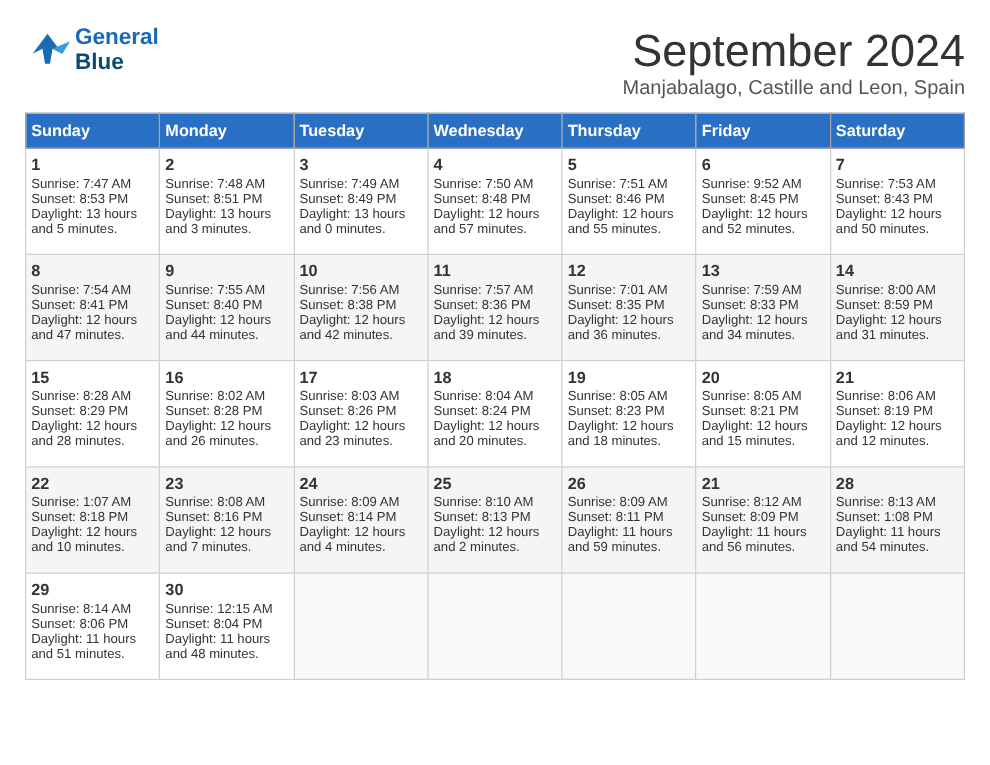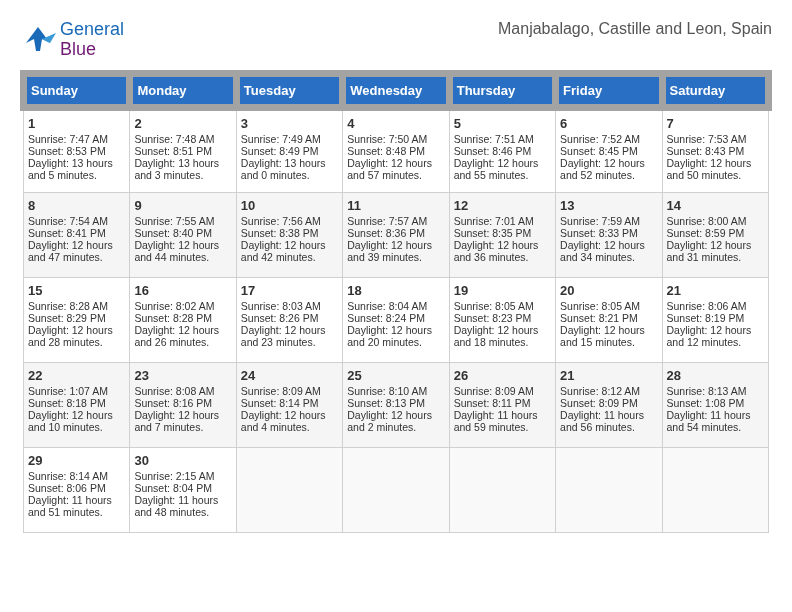--- a/index.html
+++ b/index.html
@@ -16,21 +16,21 @@
       justify-content: space-between;
       margin-bottom: 10px;
     }
     .logo {
       display: flex;
       align-items: center;
       gap: 4px;
     }
     .logo-text {
       font-size: 18px;
-      font-weight: normal;
+      font-weight: bold;
       color: #333;
       line-height: 1.1;
     }
     .logo-text span {
       color: #1a6ab8;
     }
     .logo-bird {
       width: 36px;
       height: 30px;
     }
@@ -51,21 +51,21 @@
       border-collapse: collapse;
       table-layout: fixed;
     }
     th {
       background-color: #2970c4;
       color: white;
       font-size: 13px;
       font-weight: bold;
       padding: 6px 4px;
       text-align: left;
-      border: 7px solid #a3a3a3;
+      border: 1px solid #a3a3a3;
     }
     td {
       vertical-align: top;
       padding: 5px 4px;
       border: 1px solid #d0d0d0;
       font-size: 10.5px;
       color: #333;
       height: 85px;
       background: #fff;
     }
@@ -86,25 +86,26 @@
 <body>
 
 <div class="header">
   <div class="logo">
     <svg class="logo-bird" viewBox="0 0 36 30">
       <polygon points="18,2 30,18 22,14 20,26 16,26 14,14 6,18" fill="#1a6ab8"></polygon>
       <polygon points="22,14 36,8 30,18" fill="#3a9ad8"></polygon>
     </svg>
     <div>
       <div class="logo-text">
-        <span>General</span><br><span style="color:#701a75">Blue</span>
+        <span>General</span><br><span style="color:#0c4a6e">Blue</span>
       </div>
     </div>
   </div>
   <div class="title-block">
+    <div class="month-title">September 2024</div>
     <div class="subtitle">Manjabalago, Castille and Leon, Spain</div>
   </div>
 </div>
 
 <table>
   <thead>
     <tr>
     <th>Sunday</th>
         <th>Monday</th>
         <th>Tuesday</th>
@@ -114,21 +115,21 @@
         <th>Saturday</th>
       </tr>
   </thead>
   <tbody id="calendar-body">
   <tr>
         <td><span class="day-num">1</span><span>Sunrise: 7:47 AM</span><br><span>Sunset: 8:53 PM</span><br><span>Daylight: 13 hours and 5 minutes.</span></td>
         <td><span class="day-num">2</span><span>Sunrise: 7:48 AM</span><br><span>Sunset: 8:51 PM</span><br><span>Daylight: 13 hours and 3 minutes.</span></td>
         <td><span class="day-num">3</span><span>Sunrise: 7:49 AM</span><br><span>Sunset: 8:49 PM</span><br><span>Daylight: 13 hours and 0 minutes.</span></td>
         <td><span class="day-num">4</span><span>Sunrise: 7:50 AM</span><br><span>Sunset: 8:48 PM</span><br><span>Daylight: 12 hours and 57 minutes.</span></td>
         <td><span class="day-num">5</span><span>Sunrise: 7:51 AM</span><br><span>Sunset: 8:46 PM</span><br><span>Daylight: 12 hours and 55 minutes.</span></td>
-        <td><span class="day-num">6</span><span>Sunrise: 7:52 AM</span><br><span>Sunset: 8:45 PM</span><br><span>Daylight: 12 hours and 52 minutes.</span></td>
+        <td><span class="day-num">6</span><span>Sunrise: 9:52 AM</span><br><span>Sunset: 8:45 PM</span><br><span>Daylight: 12 hours and 52 minutes.</span></td>
         <td><span class="day-num">7</span><span>Sunrise: 7:53 AM</span><br><span>Sunset: 8:43 PM</span><br><span>Daylight: 12 hours and 50 minutes.</span></td>
       </tr>
       <tr>
         <td><span class="day-num">8</span><span>Sunrise: 7:54 AM</span><br><span>Sunset: 8:41 PM</span><br><span>Daylight: 12 hours and 47 minutes.</span></td>
         <td><span class="day-num">9</span><span>Sunrise: 7:55 AM</span><br><span>Sunset: 8:40 PM</span><br><span>Daylight: 12 hours and 44 minutes.</span></td>
         <td><span class="day-num">10</span><span>Sunrise: 7:56 AM</span><br><span>Sunset: 8:38 PM</span><br><span>Daylight: 12 hours and 42 minutes.</span></td>
         <td><span class="day-num">11</span><span>Sunrise: 7:57 AM</span><br><span>Sunset: 8:36 PM</span><br><span>Daylight: 12 hours and 39 minutes.</span></td>
         <td><span class="day-num">12</span><span>Sunrise: 7:01 AM</span><br><span>Sunset: 8:35 PM</span><br><span>Daylight: 12 hours and 36 minutes.</span></td>
         <td><span class="day-num">13</span><span>Sunrise: 7:59 AM</span><br><span>Sunset: 8:33 PM</span><br><span>Daylight: 12 hours and 34 minutes.</span></td>
         <td><span class="day-num">14</span><span>Sunrise: 8:00 AM</span><br><span>Sunset: 8:59 PM</span><br><span>Daylight: 12 hours and 31 minutes.</span></td>
@@ -146,21 +147,21 @@
         <td><span class="day-num">22</span><span>Sunrise: 1:07 AM</span><br><span>Sunset: 8:18 PM</span><br><span>Daylight: 12 hours and 10 minutes.</span></td>
         <td><span class="day-num">23</span><span>Sunrise: 8:08 AM</span><br><span>Sunset: 8:16 PM</span><br><span>Daylight: 12 hours and 7 minutes.</span></td>
         <td><span class="day-num">24</span><span>Sunrise: 8:09 AM</span><br><span>Sunset: 8:14 PM</span><br><span>Daylight: 12 hours and 4 minutes.</span></td>
         <td><span class="day-num">25</span><span>Sunrise: 8:10 AM</span><br><span>Sunset: 8:13 PM</span><br><span>Daylight: 12 hours and 2 minutes.</span></td>
         <td><span class="day-num">26</span><span>Sunrise: 8:09 AM</span><br><span>Sunset: 8:11 PM</span><br><span>Daylight: 11 hours and 59 minutes.</span></td>
         <td><span class="day-num">21</span><span>Sunrise: 8:12 AM</span><br><span>Sunset: 8:09 PM</span><br><span>Daylight: 11 hours and 56 minutes.</span></td>
         <td><span class="day-num">28</span><span>Sunrise: 8:13 AM</span><br><span>Sunset: 1:08 PM</span><br><span>Daylight: 11 hours and 54 minutes.</span></td>
       </tr>
       <tr>
         <td><span class="day-num">29</span><span>Sunrise: 8:14 AM</span><br><span>Sunset: 8:06 PM</span><br><span>Daylight: 11 hours and 51 minutes.</span></td>
-        <td><span class="day-num">30</span><span>Sunrise: 2:15 AM</span><br><span>Sunset: 8:04 PM</span><br><span>Daylight: 11 hours and 48 minutes.</span></td>
+        <td><span class="day-num">30</span><span>Sunrise: 12:15 AM</span><br><span>Sunset: 8:04 PM</span><br><span>Daylight: 11 hours and 48 minutes.</span></td>
         <td class="empty-cell"></td>
         <td class="empty-cell"></td>
         <td class="empty-cell"></td>
         <td class="empty-cell"></td>
         <td class="empty-cell"></td>
       </tr>
     </tbody>
 </table>
 
 </body></html>

